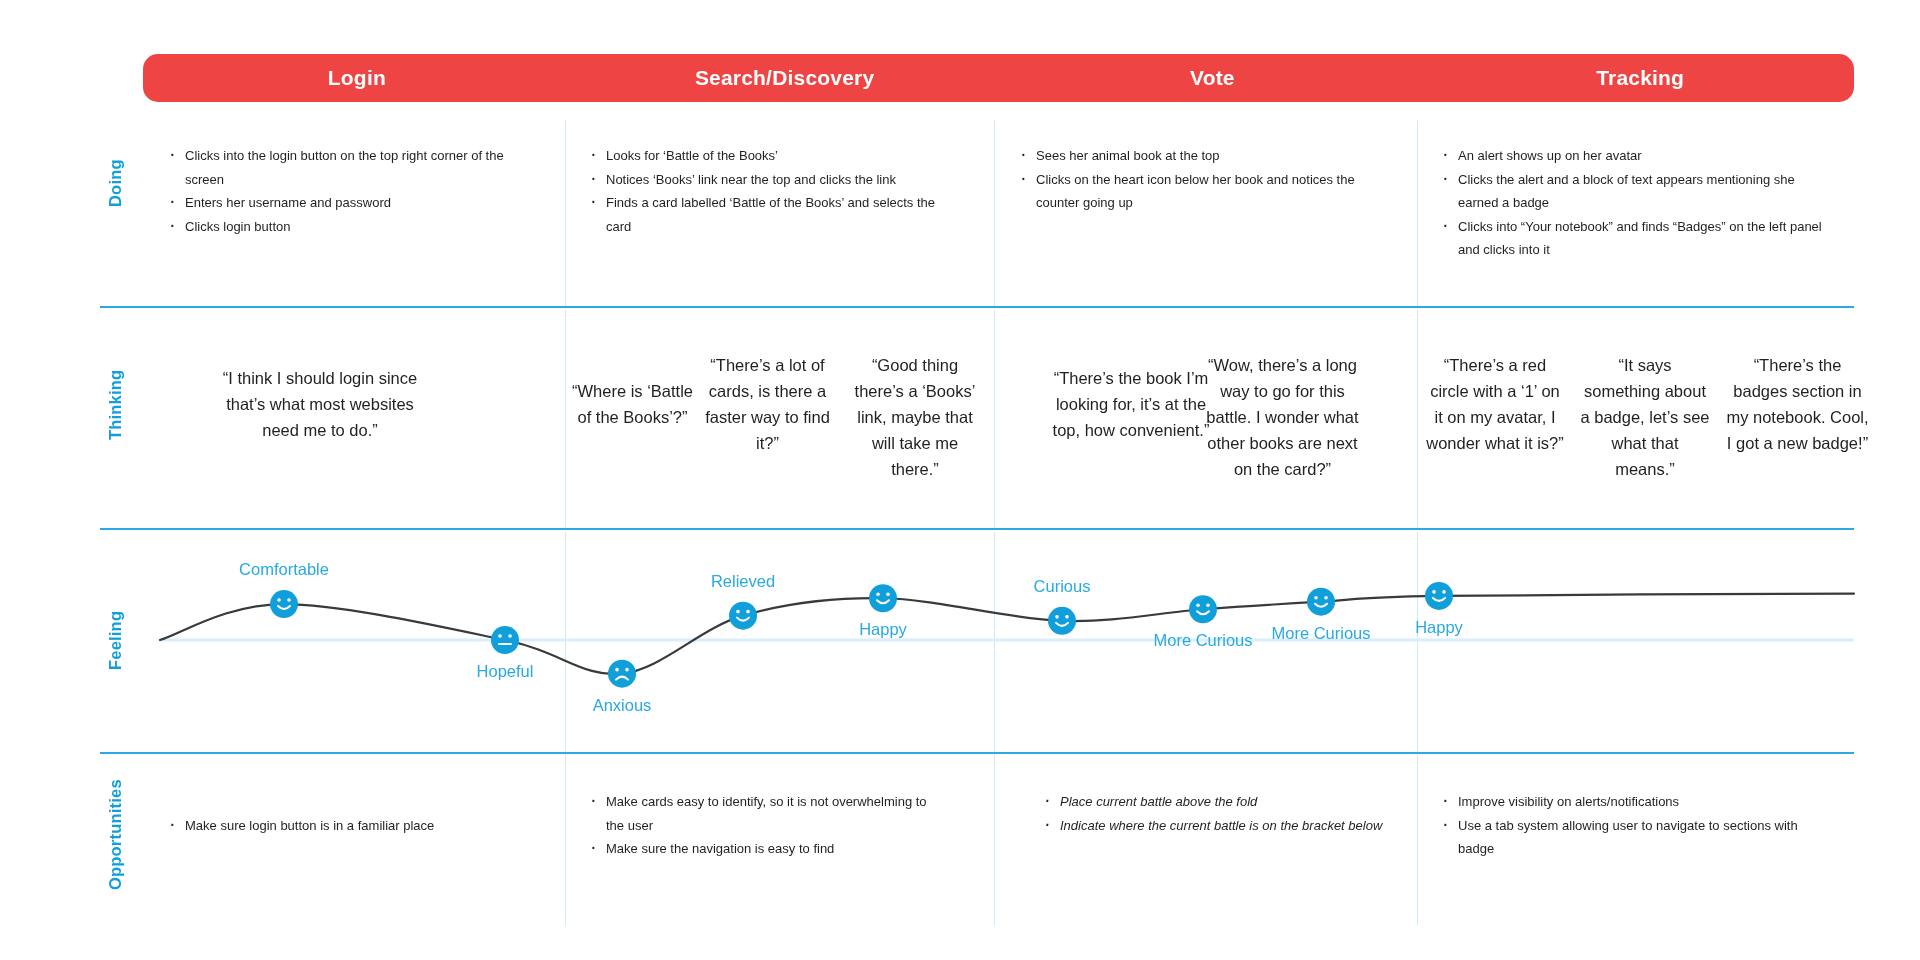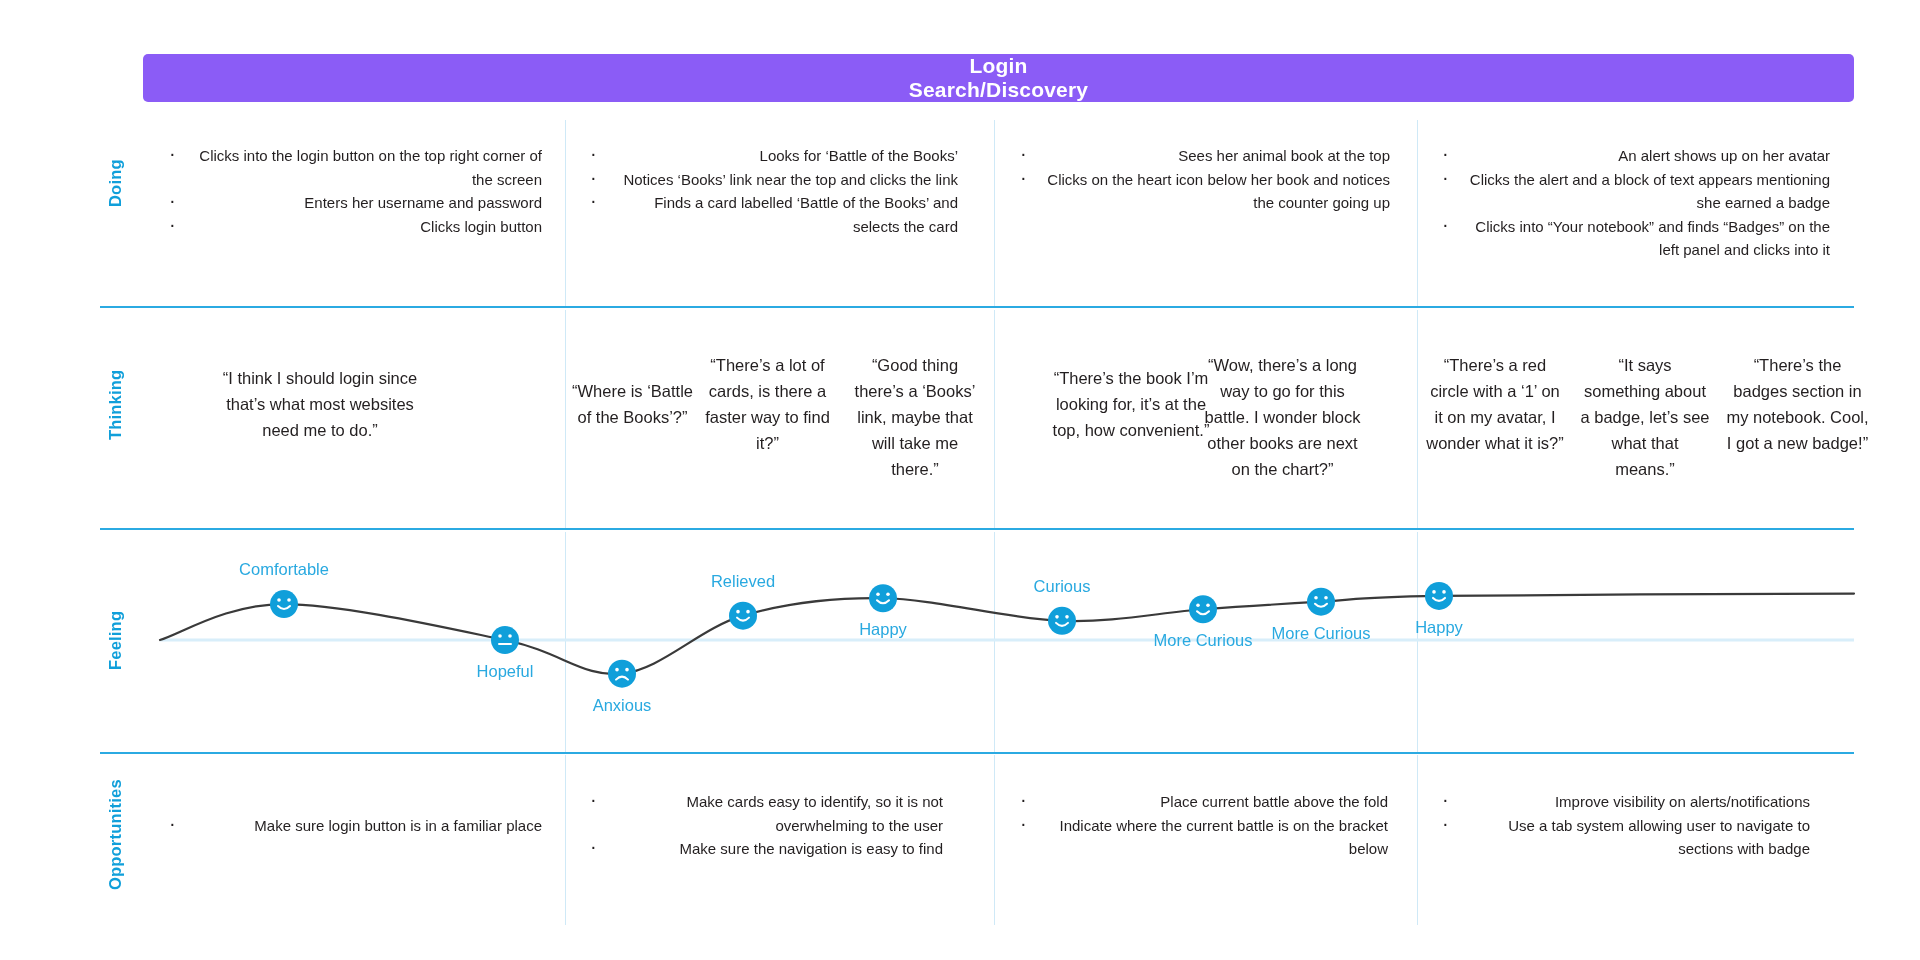--- a/index.html
+++ b/index.html
@@ -19,24 +19,23 @@
     background: #ffffff;
   }
 
   
   .header-bar {
     position: absolute;
     left: 143px;
     top: 54px;
     width: 1711px;
     height: 48px;
-    background: #8b5cf6;
-    border-radius: 5px;
+    background: #ef4444;
+    border-radius: 15px;
     display: flex;
-    flex-direction: column;
   }
   .header-cell {
     flex: 1 1 0;
     display: flex;
     align-items: center;
     justify-content: center;
     color: #ffffff;
     font-size: 21px;
     font-weight: bold;
     letter-spacing: .2px;
@@ -75,25 +74,24 @@
   }
 
   ul.bullets {
     list-style: none;
     margin: 0;
     padding: 0;
   }
   ul.bullets li {
     position: relative;
     padding-left: 18px;
-    font-size: 15px;
+    font-size: 13px;
     line-height: 23.5px;
     margin-bottom: 0px;
     color: #231F20;
-    text-align: right;
   }
   ul.bullets li::before {
     content: "\00B7";
     position: absolute;
     left: 2px;
     top: -2px;
     font-size: 20px;
     line-height: 23.5px;
     color: #231F20;
   }
@@ -199,21 +197,21 @@
     </ul>
   </div>
 
   <div class="quote" style="left:215px; top:365px; width:210px;">“I think I should login since that’s what most websites need me to do.”</div>
 
   <div class="quote" style="left:570px; top:378px; width:125px;">“Where is ‘Battle of the Books’?”</div>
   <div class="quote" style="left:705px; top:352px; width:125px;">“There’s a lot of cards, is there a faster way to find it?”</div>
   <div class="quote" style="left:850px; top:352px; width:130px;">“Good thing there’s a ‘Books’ link, maybe that will take me there.”</div>
 
   <div class="quote" style="left:1051px; top:365px; width:160px;">“There’s the book I’m looking for, it’s at the top, how convenient.”</div>
-  <div class="quote" style="left:1200px; top:352px; width:165px;">“Wow, there’s a long way to go for this battle. I wonder block other books are next on the chart?”</div>
+  <div class="quote" style="left:1200px; top:352px; width:165px;">“Wow, there’s a long way to go for this battle. I wonder what other books are next on the card?”</div>
 
   <div class="quote" style="left:1425px; top:352px; width:140px;">“There’s a red circle with a ‘1’ on it on my avatar, I wonder what it is?”</div>
   <div class="quote" style="left:1580px; top:352px; width:130px;">“It says something about a badge, let’s see what that means.”</div>
   <div class="quote" style="left:1725px; top:352px; width:145px;">“There’s the badges section in my notebook. Cool, I got a new badge!”</div>
 
   <div class="feeling-layer">
     <svg id="feeling-svg" width="1920" height="960" style="position:absolute; left:0; top:0;">
       <line id="baseline" x1="160" y1="640" x2="1854" y2="640" stroke="#D8EEFA" stroke-width="3"></line>
       <path id="feeling-path" fill="none" stroke="#3A3A3A" stroke-width="2.2" stroke-linecap="round" d="M 160 640 C 180.66666666666666 634.0066666666667, 226.5 604.04, 284 604.04 C 341.5 604.04, 448.6666666666667 628.4, 505 640 C 561.3333333333334 651.6, 582.3333333333334 677.7, 622 673.64 C 661.6666666666666 669.5799999999999, 699.5 628.2066666666667, 743 615.64 C 786.5 603.0733333333333, 829.8333333333334 597.37, 883 598.24 C 936.1666666666666 599.11, 1008.6666666666666 619.0233333333333, 1062 620.86 C 1115.3333333333333 622.6966666666667, 1159.8333333333333 612.45, 1203 609.26 C 1246.1666666666667 606.0699999999999, 1281.6666666666667 603.9433333333334, 1321 601.72 C 1360.3333333333333 599.4966666666667, 1350.1666666666667 597.2733333333333, 1439 595.92 C 1527.8333333333333 594.5666666666666, 1784.8333333333333 593.9866666666667, 1854 593.6"></path>
       <g id="feeling-markers">
@@ -274,21 +272,21 @@
     </ul>
   </div>
 
   <div class="cell" style="left:588px; top:790px; width:355px;">
     <ul class="bullets">
       <li>Make cards easy to identify, so it is not overwhelming to the user</li>
       <li>Make sure the navigation is easy to find</li>
     </ul>
   </div>
 
-  <div class="cell" style="left:1018px; top:790px; width:370px;">
+  <div class="cell" style="left:1042px; top:790px; width:370px;font-style:italic;">
     <ul class="bullets">
       <li>Place current battle above the fold</li>
       <li>Indicate where the current battle is on the bracket below</li>
     </ul>
   </div>
 
   <div class="cell" style="left:1440px; top:790px; width:370px;">
     <ul class="bullets">
       <li>Improve visibility on alerts/notifications</li>
       <li>Use a tab system allowing user to navigate to sections with badge</li>

